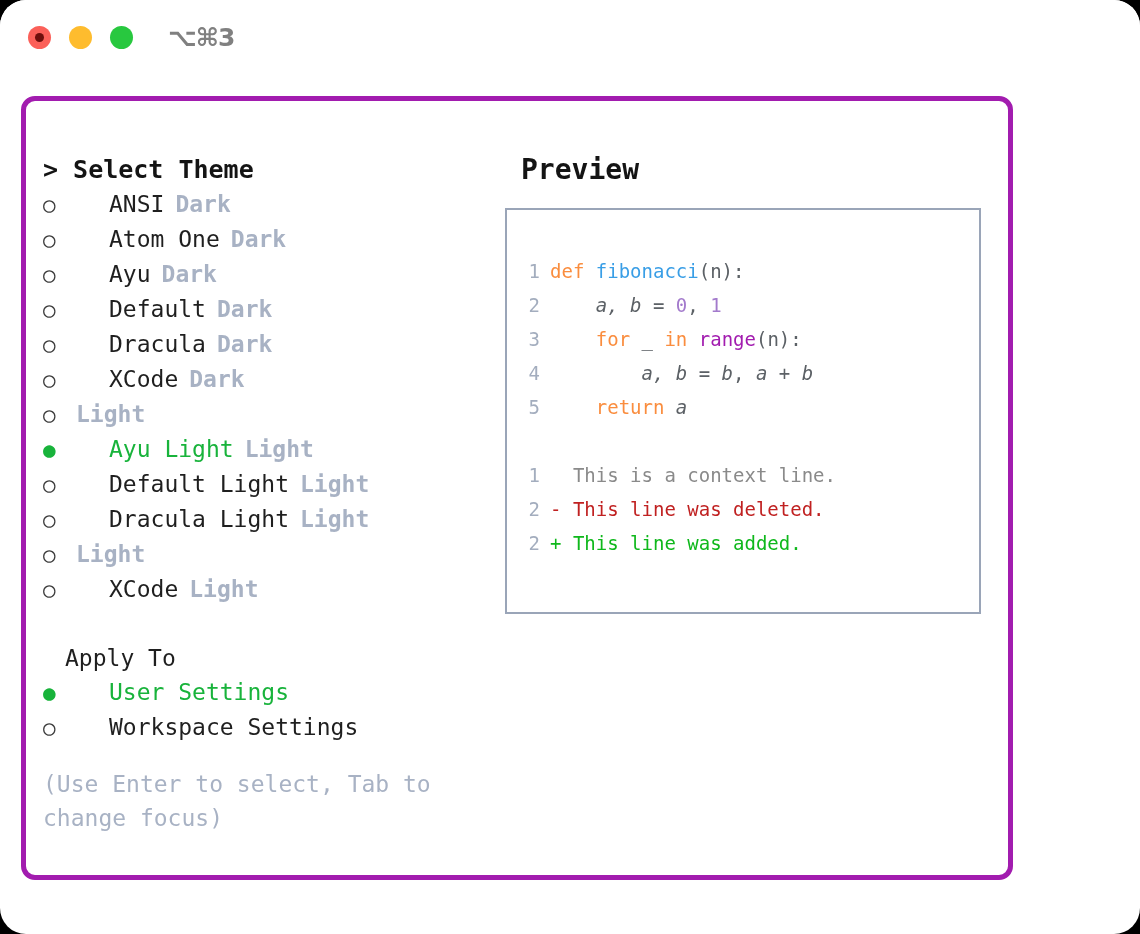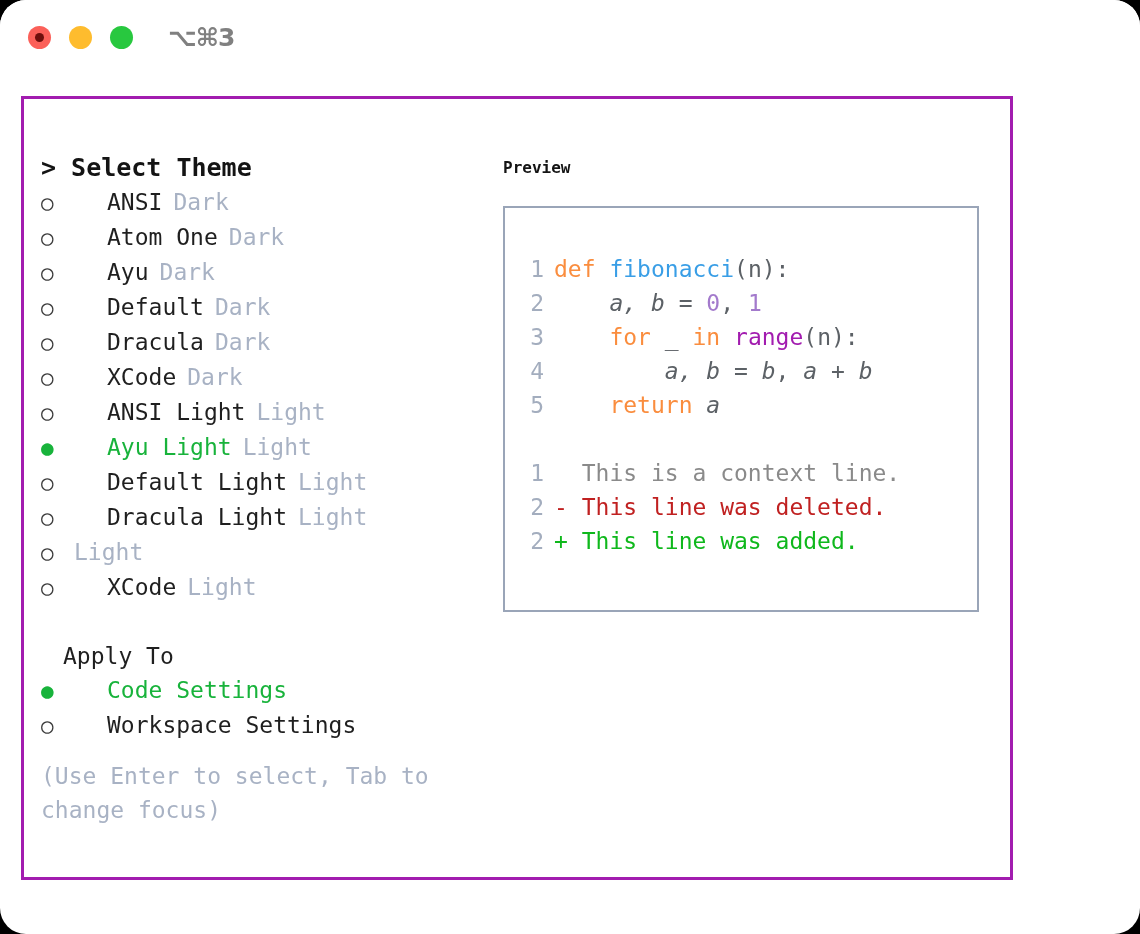--- a/index.html
+++ b/index.html
@@ -68,22 +68,22 @@
     font-family: "DejaVu Sans", "Liberation Sans", sans-serif;
   }
 
   
   .card {
     position: absolute;
     left: 21px;
     top: 96px;
     width: 992px;
     height: 784px;
-    border: 3px solid #a21caf;
-    border-radius: 0;
+    border: 5px solid #a21caf;
+    border-radius: 14px;
     background: #ffffff;
     box-sizing: border-box;
   }
 
   .columns {
     position: absolute;
     left: 0; top: 0;
     width: 100%;
     height: 100%;
   }
@@ -118,67 +118,68 @@
     color: #3c3c3c;
     text-align: left;
   }
   .bullet.sel { color: #18b33b; }
   .bullet.none { color: transparent; }
   .opt-name { color: #1f1f1f; margin-left: 44px; }
   .opt.selected .opt-name { color: #18b33b; }
   .opt-tag {
     color: #a8b2c4;
     padding-left: 11px;
+    font-weight: bold;
   }
   .group-head {
     font-size: 23px;
     color: #1f1f1f;
     line-height: 34px;
     white-space: pre;
     display: flex;
   }
   .spacer-row { height: 34px; }
   .hint {
-    margin-top: 16px;
+    margin-top: 22px;
     font-size: 23px;
     color: #a8b2c4;
     line-height: 34px;
     width: 410px;
   }
 
   
   .right-col {
     position: absolute;
     left: 479px;
     top: 52px;
     width: 495px;
   }
   .preview-title {
-    font-size: 16px;
+    font-size: 28px;
     font-weight: bold;
     color: #141414;
     line-height: 34px;
+    margin-left: 16px;
   }
   .preview-box {
     margin-top: 21px;
     width: 476px;
     height: 406px;
     border: 2px solid #9aa5b8;
     background: #ffffff;
     box-sizing: border-box;
     position: relative;
   }
   .code {
     position: absolute;
     left: 17px;
     top: 44px;
-    font-size: 23px;
-    line-height: 34px;
-    white-space: pre;
-    margin-left: 6px;
+    font-size: 19px;
+    line-height: 34px;
+    white-space: pre;
   }
   .code .row { white-space: pre; }
   .ln {
     color: #a3adbe;
     display: inline-block;
     width: 16px;
     text-align: right;
     margin-right: 10px;
   }
   .kw   { color: #fa8d3e; }
@@ -212,37 +213,37 @@
       <div class="left-col">
         <div class="section-title">&gt; Select Theme</div>
 
         <div class="opt-list" id="theme-list">
             <div class="opt"><span class="bullet">○</span><span class="opt-name">ANSI</span><span class="opt-tag">Dark</span></div>
             <div class="opt"><span class="bullet">○</span><span class="opt-name">Atom One</span><span class="opt-tag">Dark</span></div>
             <div class="opt"><span class="bullet">○</span><span class="opt-name">Ayu</span><span class="opt-tag">Dark</span></div>
             <div class="opt"><span class="bullet">○</span><span class="opt-name">Default</span><span class="opt-tag">Dark</span></div>
             <div class="opt"><span class="bullet">○</span><span class="opt-name">Dracula</span><span class="opt-tag">Dark</span></div>
             <div class="opt"><span class="bullet">○</span><span class="opt-name">XCode</span><span class="opt-tag">Dark</span></div>
-            <div class="opt"><span class="bullet">○</span><span class="opt-name">ANSI Light</span><span class="opt-tag">Light</span></div>
+            <div class="opt"><span class="bullet">○</span><span class="opt-tag">Light</span></div>
             <div class="opt selected"><span class="bullet sel">●</span><span class="opt-name">Ayu Light</span><span class="opt-tag">Light</span></div>
             <div class="opt"><span class="bullet">○</span><span class="opt-name">Default Light</span><span class="opt-tag">Light</span></div>
             <div class="opt"><span class="bullet">○</span><span class="opt-name">Dracula Light</span><span class="opt-tag">Light</span></div>
             <div class="opt"><span class="bullet">○</span><span class="opt-tag">Light</span></div>
             <div class="opt"><span class="bullet">○</span><span class="opt-name">XCode</span><span class="opt-tag">Light</span></div>
           </div>
 
         <div class="spacer-row"></div>
 
         <div class="group-head">
           <span class="bullet none">○</span>
           <span>Apply To</span>
         </div>
 
         <div class="opt-list" id="apply-list">
-            <div class="opt selected"><span class="bullet sel">●</span><span class="opt-name">Code Settings</span></div>
+            <div class="opt selected"><span class="bullet sel">●</span><span class="opt-name">User Settings</span></div>
             <div class="opt"><span class="bullet">○</span><span class="opt-name">Workspace Settings</span></div>
           </div>
 
         <div class="hint">(Use Enter to select, Tab to change focus)</div>
       </div>
 
       <div class="right-col">
         <div class="preview-title">Preview</div>
 
         <div class="preview-box">

